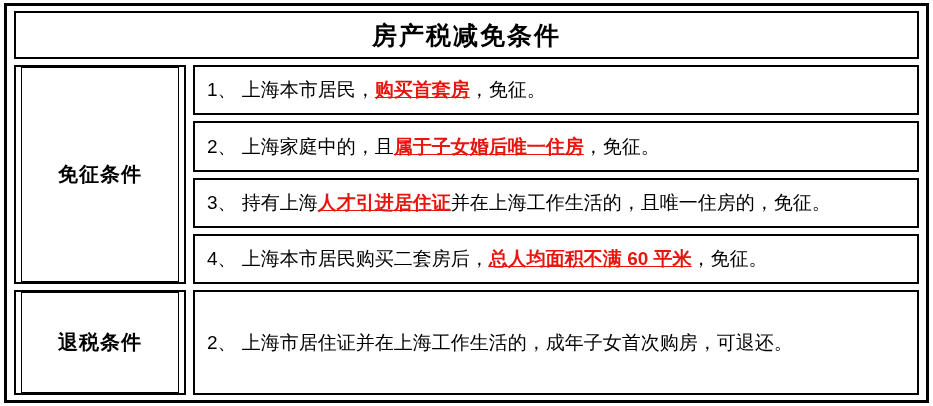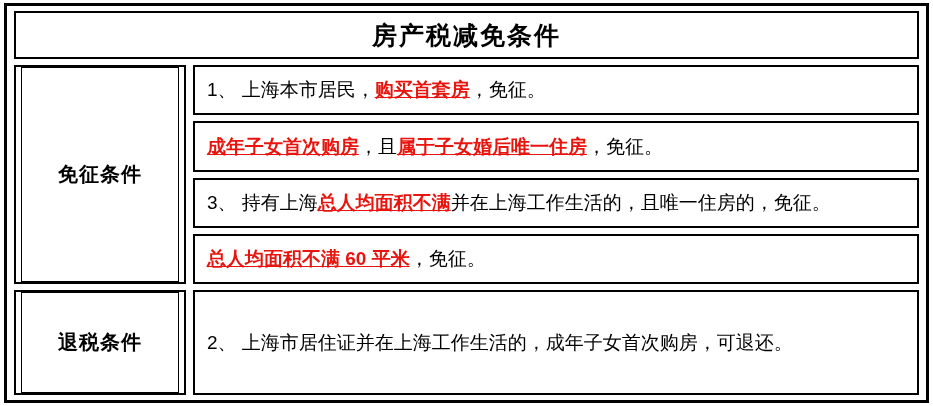--- a/index.html
+++ b/index.html
@@ -94,31 +94,32 @@
       <div class="label-cell">
         <div class="label-inner">免征条件</div>
       </div>
       <div class="rows">
           <div class="row">
             <span class="seg-black">1、 上海本市居民，</span>
             <span class="seg-red">购买首套房</span>
             <span class="seg-black">，免征。</span>
           </div>
           <div class="row">
-            <span class="seg-red">成年子女首次购房</span>
+            <span class="seg-black">2、 上海家庭中的</span>
             <span class="seg-black">，且</span>
             <span class="seg-red">属于子女婚后唯一住房</span>
             <span class="seg-black">，免征。</span>
           </div>
           <div class="row">
             <span class="seg-black">3、 持有上海</span>
-            <span class="seg-red">总人均面积不满</span>
+            <span class="seg-red">人才引进居住证</span>
             <span class="seg-black">并在上海工作生活的，且唯一住房的，免征。</span>
           </div>
           <div class="row">
+            <span class="seg-black">4、 上海本市居民购买二套房后，</span>
             <span class="seg-red">总人均面积不满 60 平米</span>
             <span class="seg-black">，免征。</span>
           </div>
         </div>
     </div>
 
     <div class="group group-b">
       <div class="label-cell">
         <div class="label-inner">退税条件</div>
       </div>

